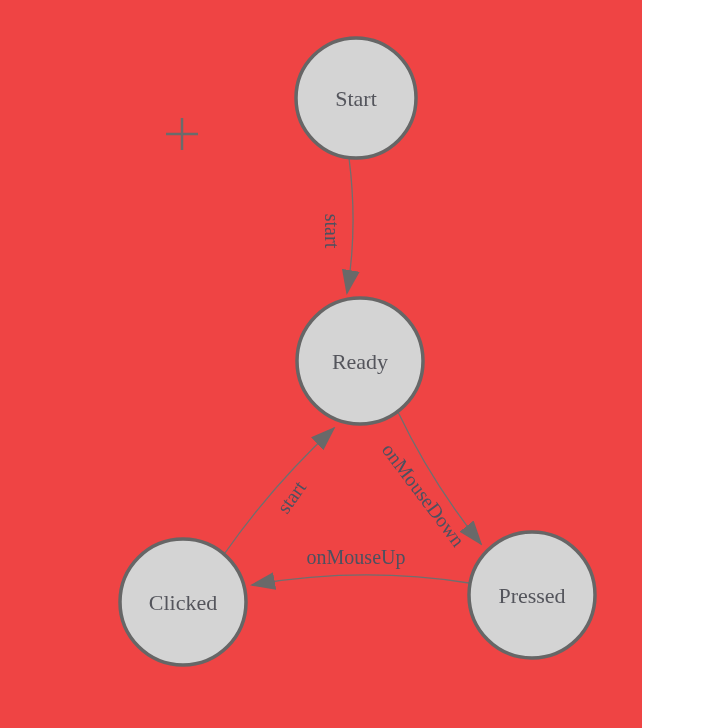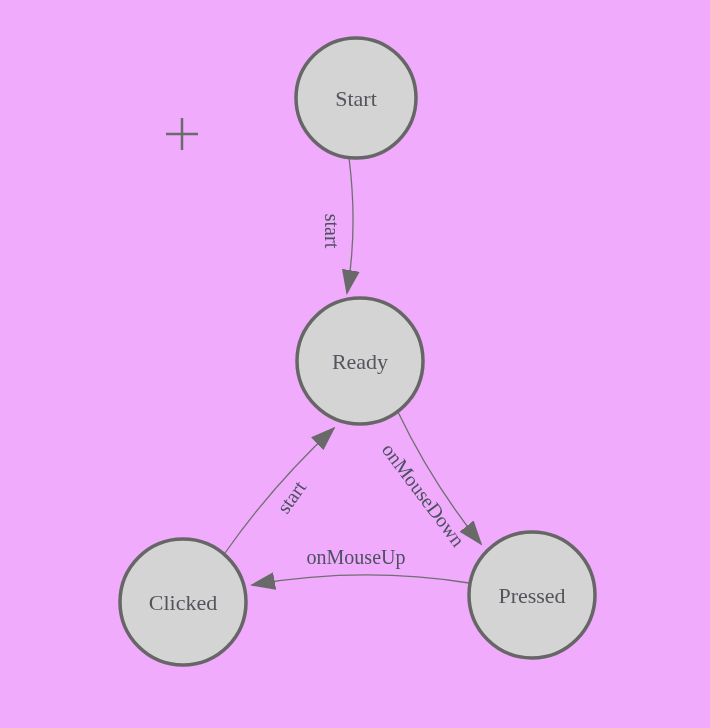--- a/index.html
+++ b/index.html
@@ -3,23 +3,23 @@
 <meta charset="utf-8">
 <style>
   html, body {
     margin: 0;
     padding: 0;
     background: #ffffff;
     font-family: "Liberation Serif", "DejaVu Serif", serif;
   }
   .stage {
     position: relative;
-    width: 710px;
+    width: 642px;
     height: 728px;
-    background: #f0abfc;
+    background: #ef4444;
     overflow: hidden;
   }
   svg { display: block; }
   .node-circle { stroke-width: 3.5px; cursor: default; }
   .node-label {
     font-size: 22px;
     text-anchor: middle;
     user-select: none;
   }
   .edge-path {

